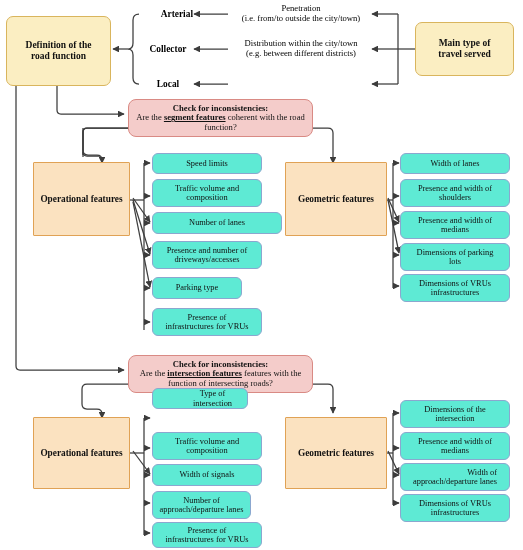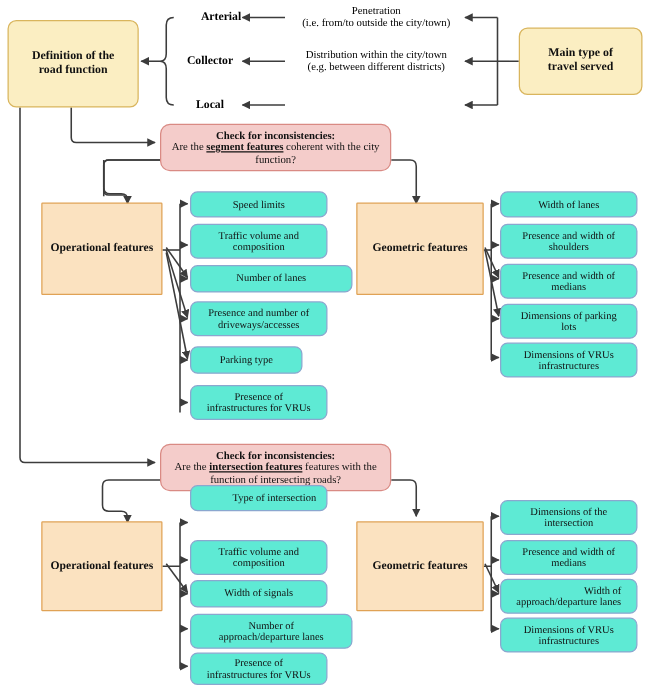--- a/index.html
+++ b/index.html
@@ -195,21 +195,21 @@
 (i.e. from/to outside the city/town)</span>
   </div>
   <div class="node label-plain" style="left:228px; top:37px; width:146px; height:24px;">
     <span style="white-space:pre-line;">Distribution within the  city/town
 (e.g. between different districts)</span>
   </div>
 
   <div class="node box-pink" style="left:128px; top:99px; width:185px; height:38px; flex-direction:column; justify-content:center;">
     <span class="hdr">Check for inconsistencies:</span>
     <span>
-      <span>Are the </span><span class="emph">segment features</span><span> coherent with the city function?</span>
+      <span>Are the </span><span class="emph">segment features</span><span> coherent with the road function?</span>
     </span>
   </div>
 
   <div class="node box-orange" style="left:33px; top:162px; width:97px; height:74px;">
     <span>Operational features</span>
   </div>
   <div class="node box-blue" style="left:152px; top:153px; width:110px; height:21px;">
     <span style="white-space:pre-line;">Speed limits</span>
   </div>
   <div class="node box-blue" style="left:152px; top:179px; width:110px; height:28px;">
@@ -257,31 +257,31 @@
   <div class="node box-pink" style="left:128px; top:355px; width:185px; height:38px; flex-direction:column; justify-content:center;">
     <span class="hdr">Check for inconsistencies:</span>
     <span>
       <span>Are the </span><span class="emph">intersection features</span><span> features with the function of intersecting roads?</span>
     </span>
   </div>
 
   <div class="node box-orange" style="left:33px; top:417px; width:97px; height:72px;">
     <span>Operational features</span>
   </div>
-  <div class="node box-blue" style="left:152px; top:388px; width:110px; height:21px;padding-left:25px;">
+  <div class="node box-blue" style="left:152px; top:388px; width:96px; height:21px;padding-left:25px;">
     <span style="white-space:pre-line;">Type of intersection</span>
   </div>
   <div class="node box-blue" style="left:152px; top:432px; width:110px; height:28px;">
     <span style="white-space:pre-line;">Traffic volume and
 composition</span>
   </div>
   <div class="node box-blue" style="left:152px; top:464px; width:110px; height:22px;">
     <span style="white-space:pre-line;">Width of signals</span>
   </div>
-  <div class="node box-blue" style="left:152px; top:491px; width:130px; height:28px;">
+  <div class="node box-blue" style="left:152px; top:491px; width:99px; height:28px;">
     <span style="white-space:pre-line;">Number of
 approach/departure lanes</span>
   </div>
   <div class="node box-blue" style="left:152px; top:522px; width:110px; height:26px;">
     <span style="white-space:pre-line;">Presence of
 infrastructures for VRUs</span>
   </div>
 
   <div class="node box-orange" style="left:285px; top:417px; width:102px; height:72px;">
     <span>Geometric features</span>

